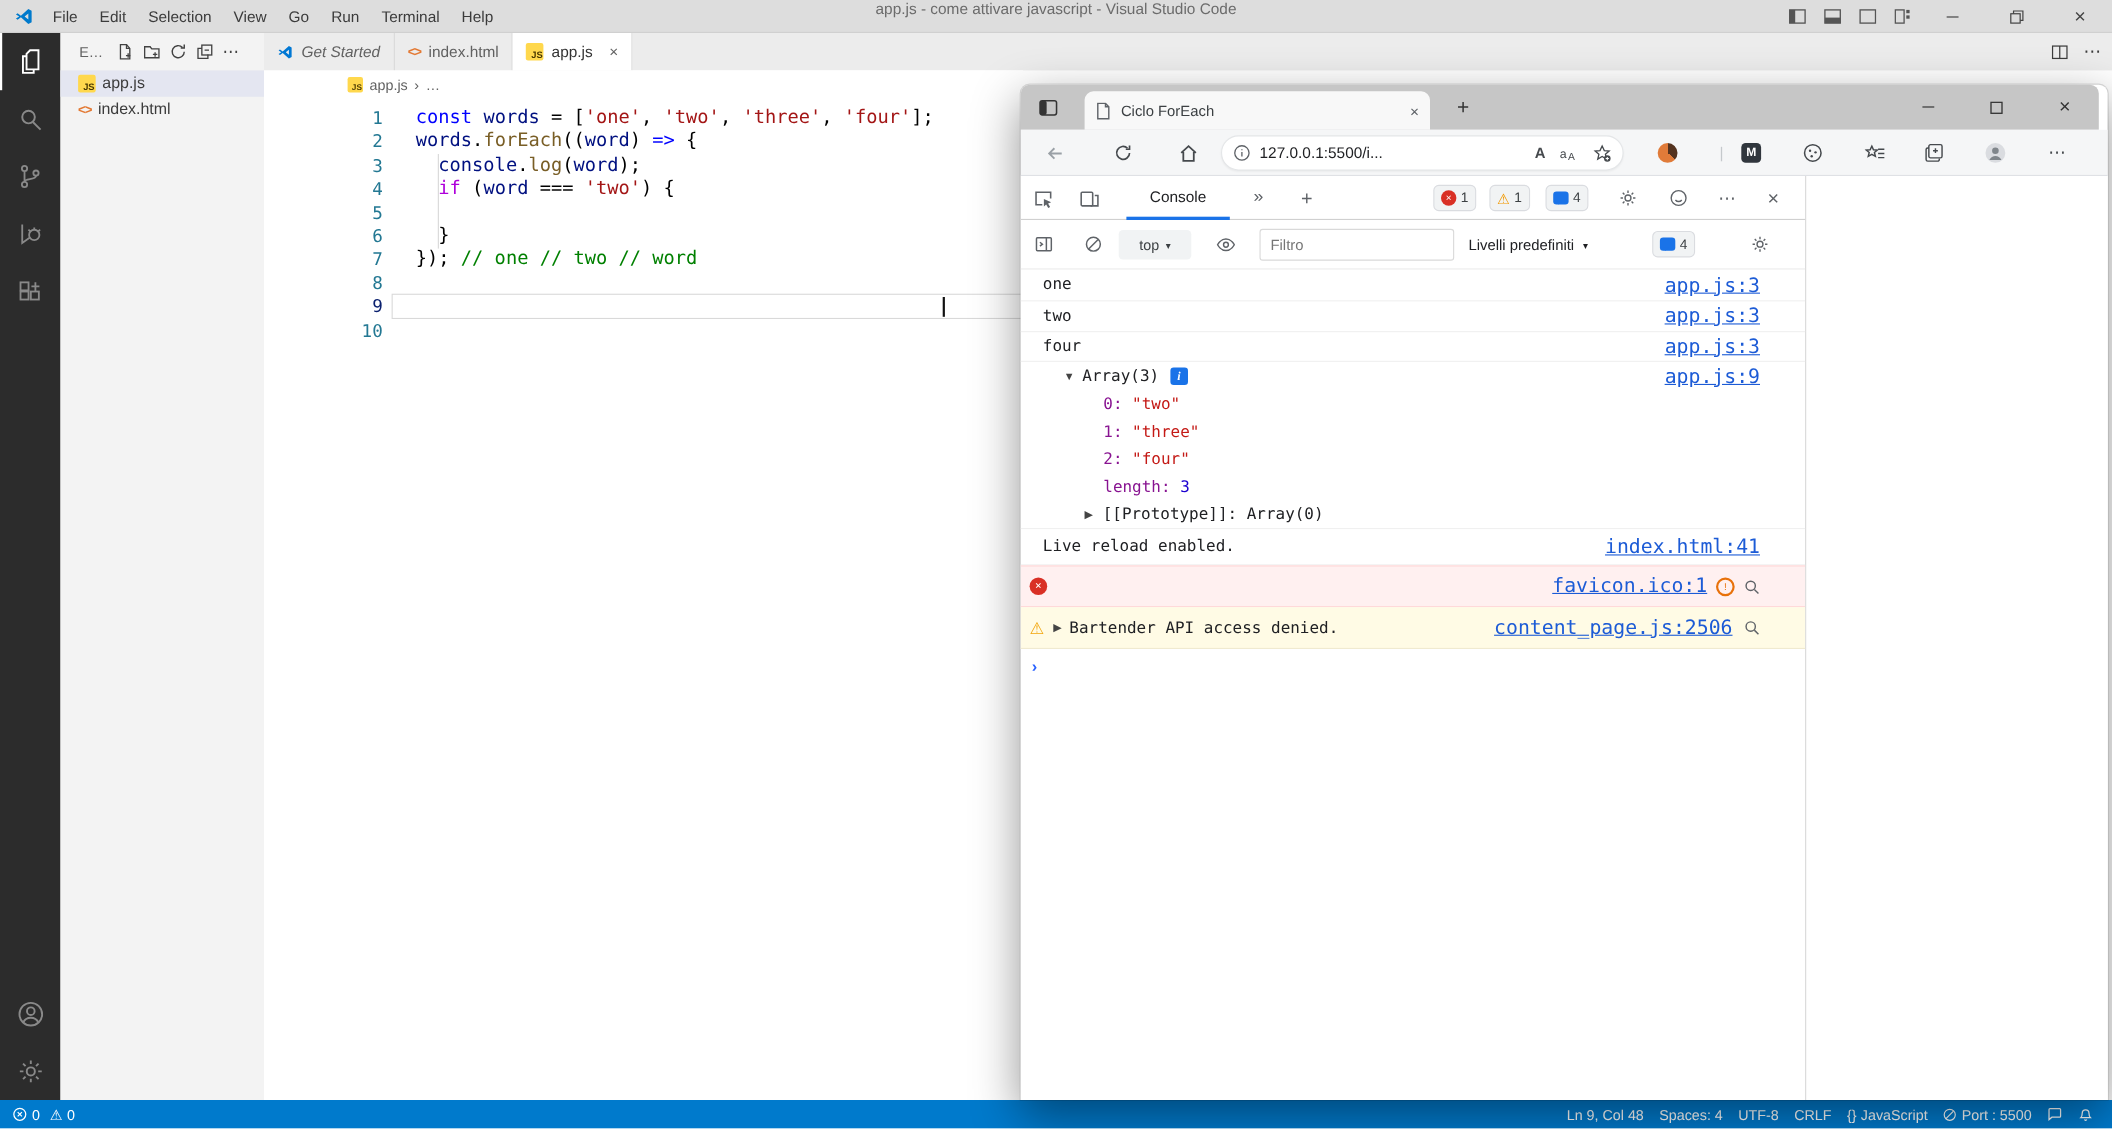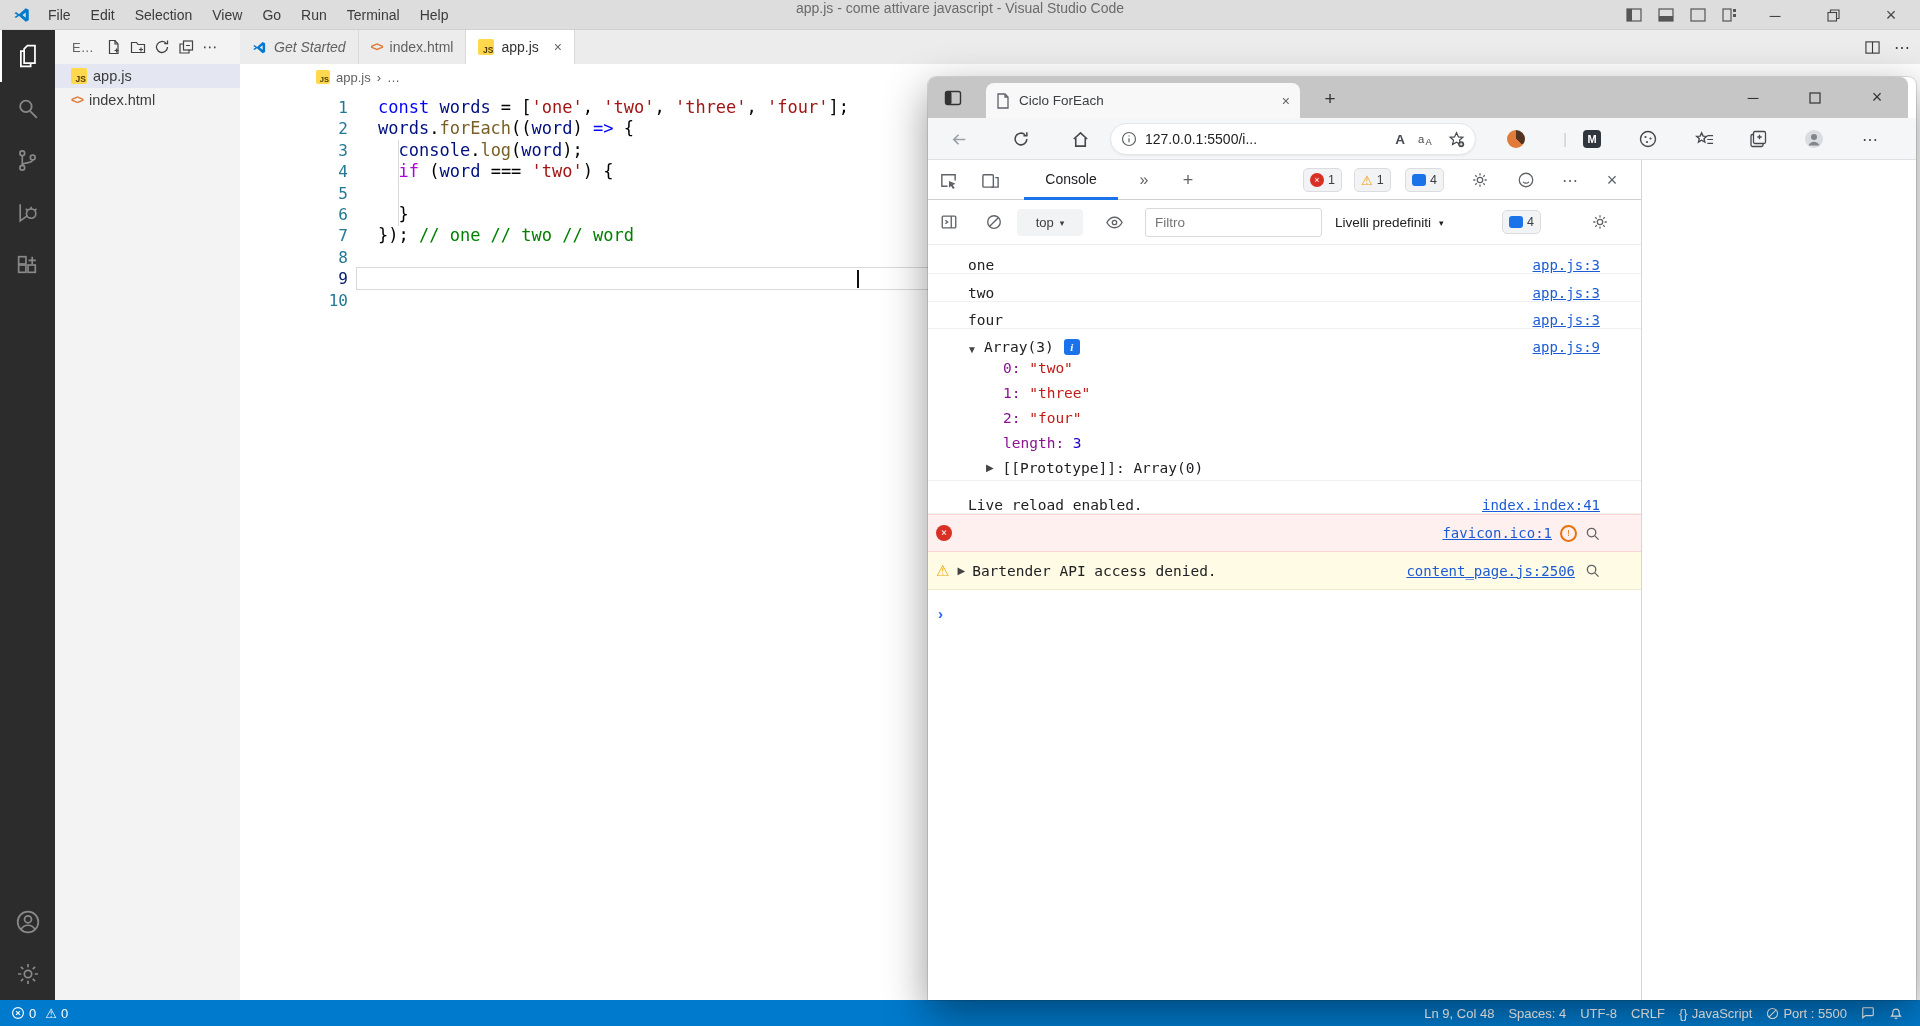--- a/index.html
+++ b/index.html
@@ -97,23 +97,23 @@
   #dt-filterbar{position:absolute;left:0;top:40px;width:713px;height:45px;border-bottom:1px solid #ebebeb}
   .flt-ico{position:absolute;top:11px;width:24px;height:22px;display:flex;align-items:center;justify-content:center;color:#5f6368}
   #ctx-pill{position:absolute;left:89px;top:9px;width:66px;height:27px;background:#f1f3f4;border-radius:4px;
     display:flex;align-items:center;justify-content:center;gap:6px;font-size:13px;color:#3c4043}
   #dt-filter-input{position:absolute;left:217px;top:8px;width:177px;height:29px;border:1px solid #d9d9d9;border-radius:3px;
     padding:0 9px;font-size:13.5px;color:#202124;outline:none;background:#fff;font-family:"Liberation Sans",sans-serif}
   #dt-filter-input::placeholder{color:#757575}
   #dt-levels{position:absolute;left:407px;top:0;height:45px;display:flex;align-items:center;gap:8px;font-size:13.5px;color:#202124}
 
   #dt-console{position:absolute;left:0;top:85px;width:713px}
-  .dtrow{display:flex;align-items:flex-end;border-bottom:1px solid #f0f0f0;padding:0 41px 0 40px;
+  .dtrow{display:flex;align-items:center;border-bottom:1px solid #f0f0f0;padding:0 41px 0 20px;
     font-family:"DejaVu Sans Mono",monospace;font-size:14.5px;color:#202124}
-  .dt-link{margin-left:auto;color:#1c5bd6;text-decoration:underline;font-family:"DejaVu Sans Mono",monospace;font-size:14px;white-space:nowrap}
+  .dt-link{margin-left:auto;color:#1c5bd6;text-decoration:underline;font-family:"DejaVu Sans Mono",monospace;font-size:18px;white-space:nowrap}
   .tri{font-size:10px;color:#444;font-family:"Liberation Sans",sans-serif}
   .info-badge{width:16px;height:16px;background:#1a73e8;color:#fff;border-radius:3px;font-size:11px;font-style:italic;
     font-weight:bold;display:flex;align-items:center;justify-content:center;margin-left:10px;font-family:"Liberation Serif",serif}
   .arr-entries{border-bottom:1px solid #f0f0f0}
   .entry{height:25px;display:flex;align-items:center;padding-left:75px;font-family:"DejaVu Sans Mono",monospace;font-size:14.5px;white-space:pre}
   .e-key{color:#881391}.e-str{color:#c41a16}.e-num{color:#1c00cf}
   #row-error{background:#fff0f0;border-top:1px solid #ffd6d6;border-bottom:1px solid #ffd6d6;
     display:flex;align-items:flex-start;padding:7px 41px 7px 8px;color:#c5302b;
     font-family:"DejaVu Sans Mono",monospace;font-size:14.5px;line-height:22px}
   #row-warning{background:#fffbe5;border-bottom:1px solid #f0ead0;display:flex;align-items:center;
@@ -590,21 +590,21 @@
           <div class="arr-entries">
             <div class="entry"><span class="e-key">0: </span><span class="e-str">"two"</span></div>
             <div class="entry"><span class="e-key">1: </span><span class="e-str">"three"</span></div>
             <div class="entry"><span class="e-key">2: </span><span class="e-str">"four"</span></div>
             <div class="entry"><span class="e-key">length: </span><span class="e-num">3</span></div>
             <div class="entry" style="padding-left:58px"><span class="tri">▶</span><span> </span><span>[[Prototype]]: </span><span>Array(0)</span></div>
           </div>
 
           <div class="dtrow" style="height:33px">
             <span>Live reload enabled.</span>
-            <a class="dt-link">index.index:41</a>
+            <a class="dt-link">index.html:41</a>
           </div>
 
           <div id="row-error">
             <span class="bdg-err" style="width:16px;height:16px;font-size:10px;margin:3px 6px 0 0;flex:none">×</span>
             <span style="margin-left:auto;display:flex;align-items:center">
               <a class="dt-link">favicon.ico:1</a>
               <span class="issues-ico">!</span>
               <span style="margin-left:8px;color:#5f6368">
                 <svg width="15" height="15" viewBox="0 0 16 16" fill="none" stroke="currentColor" stroke-width="1.4">
                     <circle cx="7" cy="7" r="4.5"></circle>

